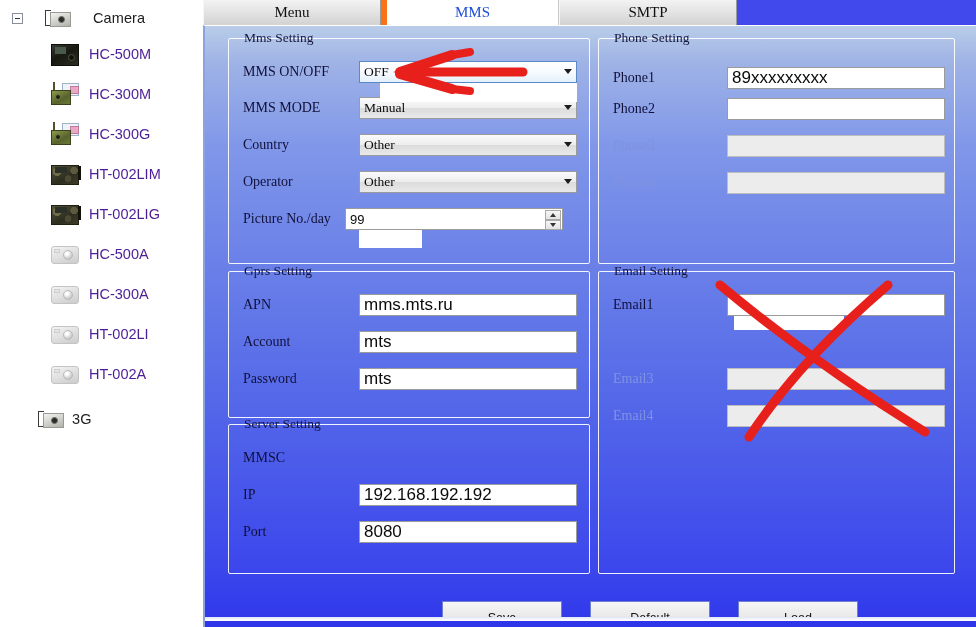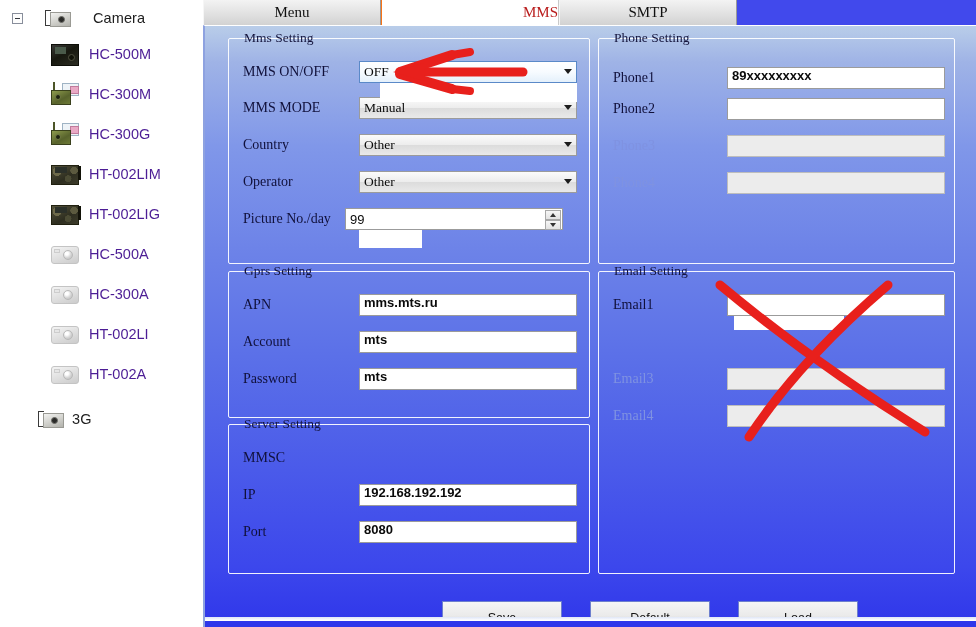--- a/index.html
+++ b/index.html
@@ -164,24 +164,23 @@
     position: absolute; top: 0; height: 25px;
     display: flex; align-items: center; justify-content: center;
     font-family: "Liberation Serif", serif;
     font-size: 15px; color: #101010;
     background: linear-gradient(180deg,#f3f3f3 0%,#e6e6e6 40%,#d2d2d2 100%);
     border-left: 1px solid #f6f6f6;
     border-right: 1px solid #9a9a9a;
   }
   .tab.active {
     background: #ffffff;
-    border-left: 1px solid #f97316;
+    border-left: 6px solid #f97316;
     border-right: 1px solid #c9c9c9;
-    color: #b91c1c;
-    justify-content: flex-end;
+    color: #1d4ed8;
   }
   #tab0 { left: 0px;   width: 178px; }
   #tab1 { left: 178px; width: 178px; }
   #tab2 { left: 356px; width: 178px; }
 
   
   #client {
     position: absolute; left: 0px; top: 25px;
     width: 923px; height: 602px;
     background: linear-gradient(180deg,
@@ -257,21 +256,21 @@
   .combo .val { position: relative; z-index: 2; }
 
   
   .textbox {
     height: 22px;
     background: #ffffff;
     border: 1px solid #9b9b9b;
     display: flex; 
     padding-left: 4px;
     font-family: "Liberation Sans", sans-serif;
-    font-size: 13px; color: #0a0a0a; font-weight: bold;
+    font-size: 17px; color: #0a0a0a;
   }
   .textbox.disabled {
     background: #ececec; border: 1px solid #bdbdbd; color: #a0a0a0;
   }
 
   
   .spinner {
     height: 22px; background: #ffffff; border: 1px solid #9b9b9b;
     display: flex; align-items: center; padding-left: 4px;
     font-family: "Liberation Sans", sans-serif; font-size: 13px; color: #0a0a0a;

